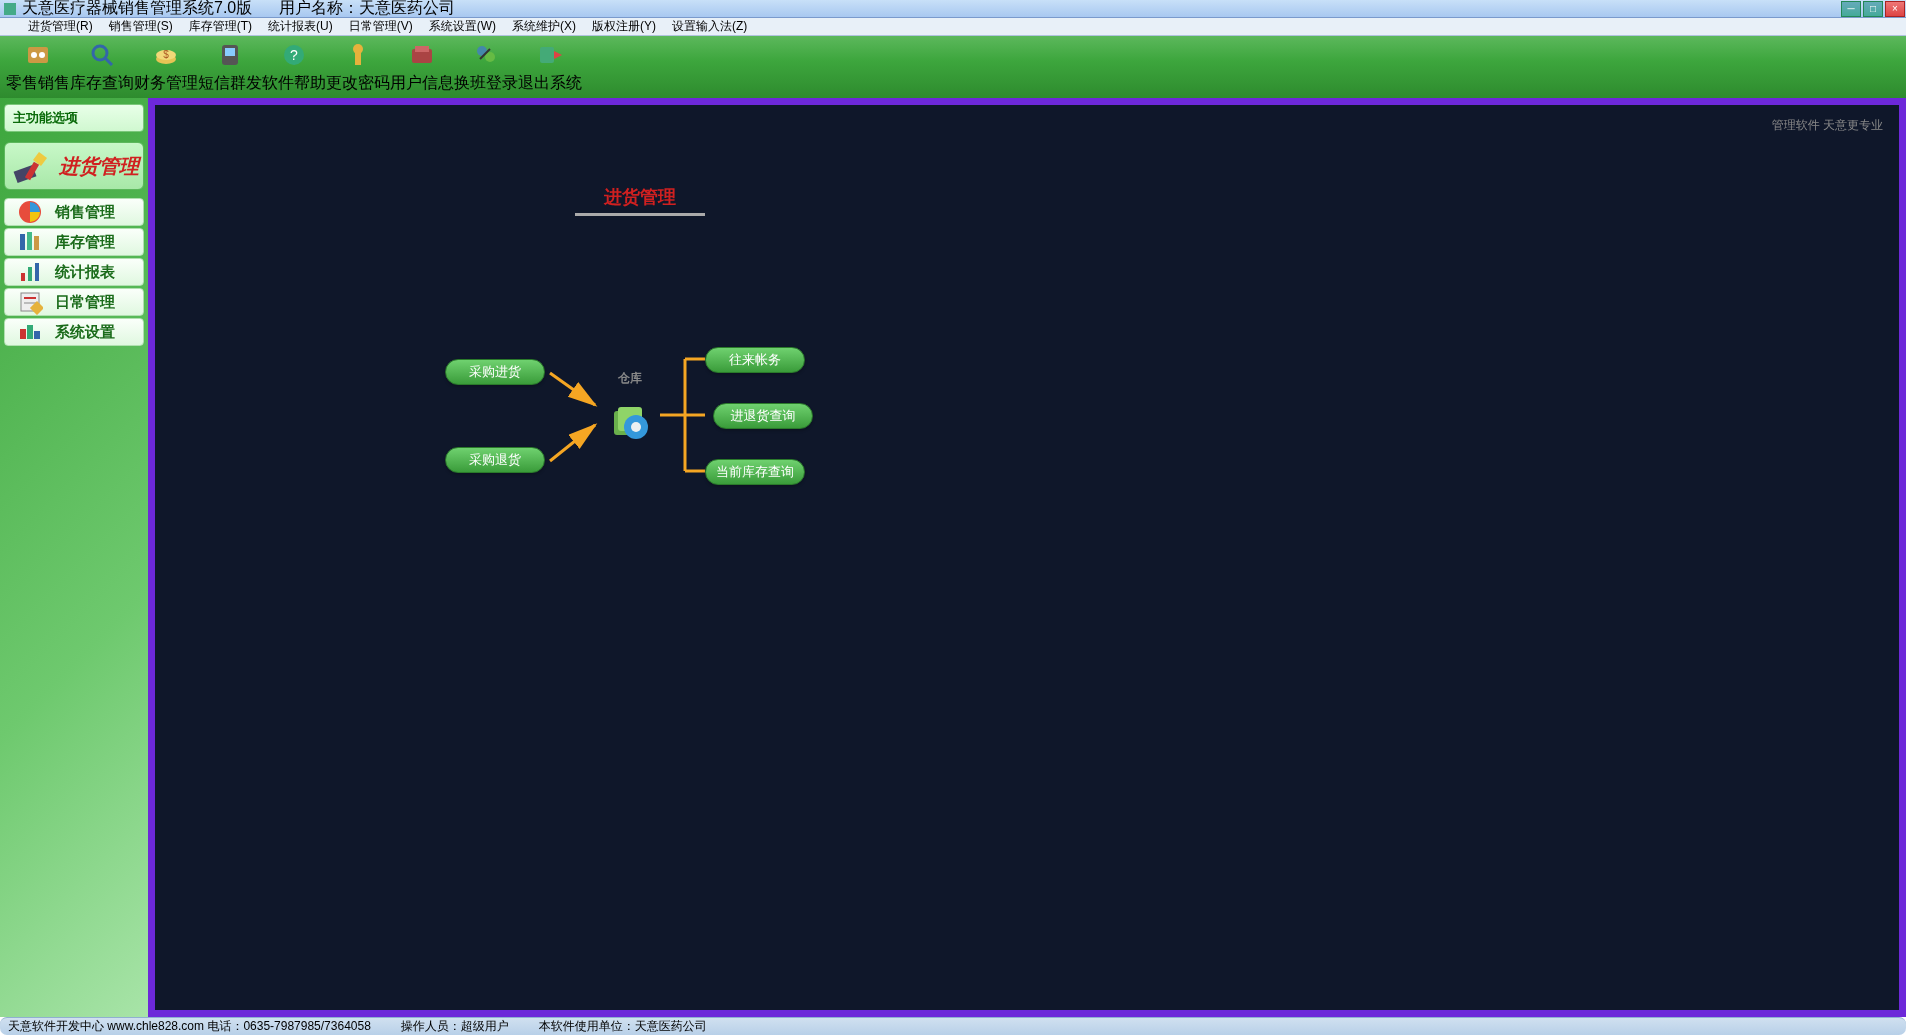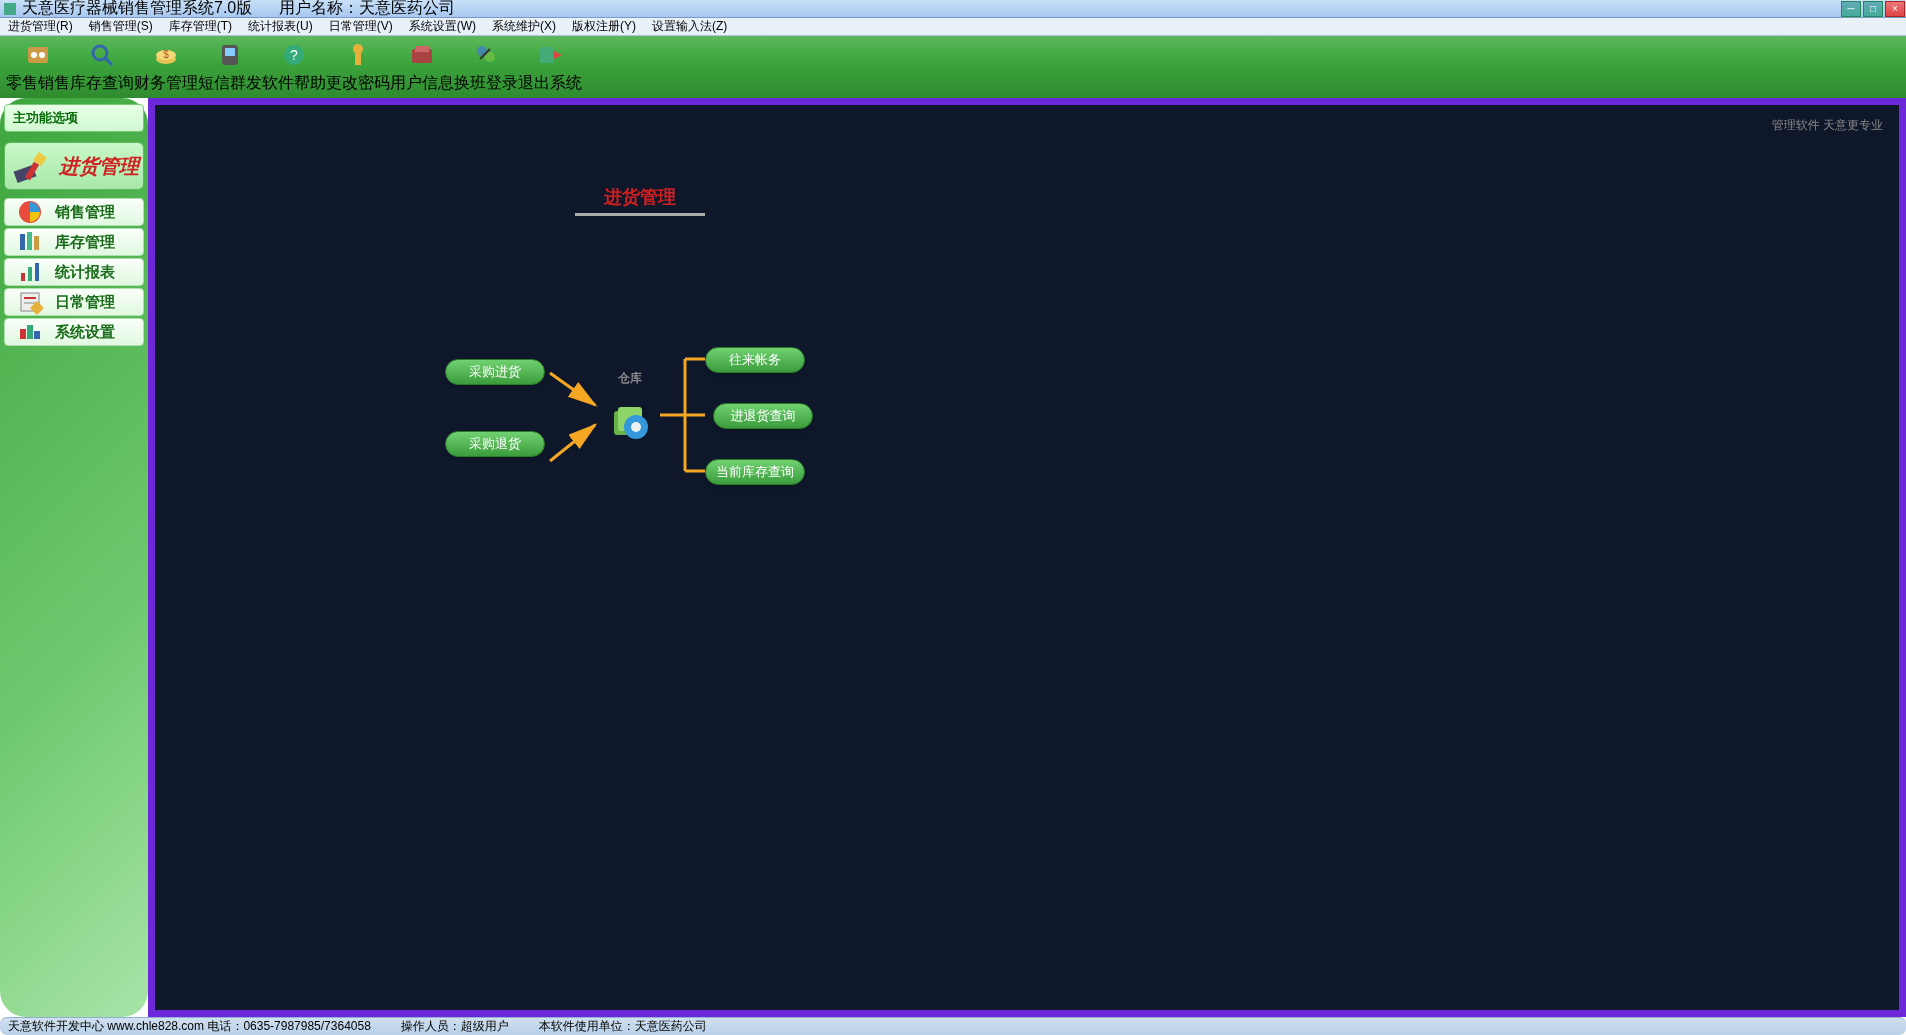--- a/index.html
+++ b/index.html
@@ -7,34 +7,34 @@
 
 
 .titlebar { height: 18px; background: linear-gradient(#c8e0f8, #a8c8f0); display: flex; align-items: center; padding-left: 4px; border-bottom: 1px solid #7a9acc; }
 .titlebar-icon { width: 12px; height: 12px; background: #4a8; margin-right: 6px; }
 .titlebar-text { color: #000; font-size: 16px; flex: 1; }
 .win-controls { display: flex; }
 .win-btn { width: 20px; height: 16px; margin: 0 1px; background: linear-gradient(#6ab 0%, #4a9 100%); border: 1px solid #285; display: flex; align-items: center; justify-content: center; font-size: 10px; color: #fff; cursor: pointer; }
 .win-btn.close { background: linear-gradient(#e77 0%, #d44 100%); border-color: #a22; }
 
 
-.menubar { height: 18px; background: #e8f0f8; display: flex; align-items: center; padding: 0 0; border-bottom: 1px solid #b0c4de; }
+.menubar { height: 18px; background: #e8f0f8; display: flex; align-items: center; padding: 0 20px; border-bottom: 1px solid #b0c4de; }
 .menu-item { padding: 0 8px; color: #000; cursor: pointer; }
 
 
 .toolbar { height: 62px; background: linear-gradient(#5cb85c, #3da63d 40%, #2e8b2e); display: flex; align-items: center; padding: 0 6px; }
 .tool-btn { width: 64px; height: 56px; display: flex; flex-direction: column; align-items: center; justify-content: center; cursor: pointer; color: #000; }
 .tool-icon { width: 28px; height: 28px; margin-bottom: 4px; display: flex; align-items: center; justify-content: center; }
 .tool-label { font-size: 16px; }
 
 
 .main { display: flex; height: 919px; }
 
 
-.sidebar { width: 148px; background: linear-gradient(135deg, #3da63d, #6ec96e 60%, #a8e4a8); display: flex; flex-direction: column; border-radius: 26px; }
+.sidebar { width: 148px; background: linear-gradient(135deg, #3da63d, #6ec96e 60%, #a8e4a8); display: flex; flex-direction: column; }
 .sidebar-header { height: 28px; background: linear-gradient(#e8ffe8, #d0f8d0); border: 1px solid #7ac87a; border-radius: 4px; margin: 6px 4px 4px 4px; display: flex; align-items: center; padding-left: 8px; color: #0a6b0a; font-weight: bold; font-size: 13px; }
 .sidebar-active { height: 48px; background: linear-gradient(#c8f8c8, #a8e8a8); border: 1px solid #5cb85c; border-radius: 6px; margin: 6px 4px; display: flex; align-items: center; padding-left: 6px; }
 .sidebar-active-icon { width: 44px; height: 36px; margin-right: 4px; }
 .sidebar-active-text { color: #d02020; font-size: 20px; font-weight: bold; font-style: italic; font-family: "SimHei", sans-serif; }
 .sidebar-item { height: 28px; background: linear-gradient(#fafffa, #e0f8e0); border: 1px solid #b0e0b0; border-radius: 4px; margin: 2px 4px; display: flex; align-items: center; padding-left: 12px; cursor: pointer; }
 .sidebar-item-icon { width: 26px; height: 26px; margin-right: 12px; }
 .sidebar-item-text { color: #1a6b1a; font-size: 15px; font-weight: bold; }
 
 
 .content { flex: 1; background: #0f172a; border: 7px solid #6d28d9; position: relative; }
@@ -241,21 +241,21 @@
         <line x1="105" y1="38" x2="150" y2="70" stroke="#f5a623" stroke-width="3" marker-end="url(#arrow)"></line>
         <line x1="105" y1="126" x2="150" y2="90" stroke="#f5a623" stroke-width="3" marker-end="url(#arrow)"></line>
         <line x1="215" y1="80" x2="240" y2="80" stroke="#f5a623" stroke-width="3"></line>
         <line x1="240" y1="24" x2="240" y2="136" stroke="#f5a623" stroke-width="3"></line>
         <line x1="240" y1="24" x2="260" y2="24" stroke="#f5a623" stroke-width="3"></line>
         <line x1="240" y1="80" x2="260" y2="80" stroke="#f5a623" stroke-width="3"></line>
         <line x1="240" y1="136" x2="260" y2="136" stroke="#f5a623" stroke-width="3"></line>
       </svg>
 
       <div class="pill-btn" style="left:0;top:24px">采购进货</div>
-      <div class="pill-btn" style="left:0;top:96px">采购退货</div>
+      <div class="pill-btn" style="left:0;top:112px">采购退货</div>
 
       <div class="warehouse">
         <div class="warehouse-label">仓库</div>
         <svg class="warehouse-icon" viewBox="0 0 40 40">
           <rect x="4" y="10" width="24" height="24" fill="#6ab04c" rx="3"></rect>
           <rect x="8" y="6" width="24" height="24" fill="#8fd468" rx="3"></rect>
           <circle cx="26" cy="26" r="12" fill="#3498db"></circle>
           <circle cx="26" cy="26" r="5" fill="#ecf0f1"></circle>
         </svg>
       </div>

